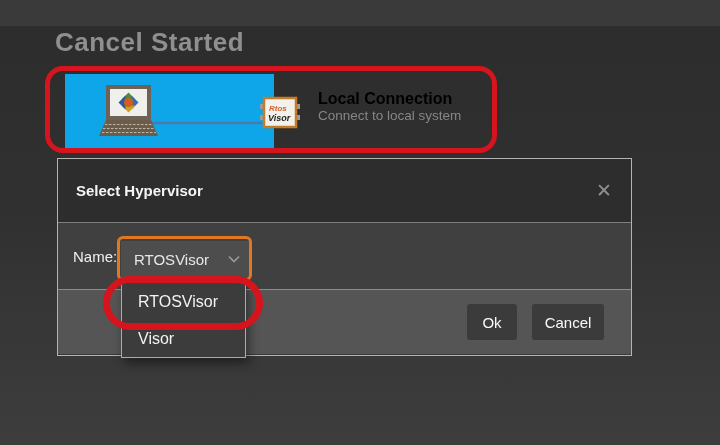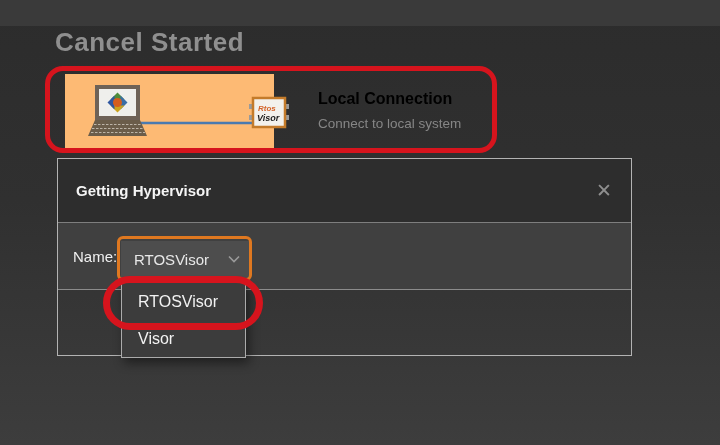--- a/index.html
+++ b/index.html
@@ -12,25 +12,25 @@
   .titlebar {
     position: absolute; left: 0; top: 0; width: 720px; height: 26px;
     background: #3a3a3a;
   }
   .page-heading {
     position: absolute; left: 55px; top: 27px;
     font-size: 26px; font-weight: bold; color: #8f8f8f; letter-spacing: 0.5px;
   }
   .conn-card {
     position: absolute; left: 65px; top: 74px; width: 209px; height: 76px;
-    background: #fdba74; cursor: pointer;
+    background: #0ea5e9; cursor: pointer; padding-left: 11px;
   }
   .conn-text { position: absolute; left: 318px; top: 90px; }
   .conn-title { font-size: 16px; font-weight: bold; color: #000000; }
-  .conn-sub { font-size: 13.5px; color: #868686; margin-top: 8px; }
+  .conn-sub { font-size: 13.5px; color: #868686; }
 
   
   .anno-rect-1 {
     position: absolute; left: 45px; top: 66px; width: 452px; height: 87px;
     border: 5px solid #d6141d; border-radius: 18px; pointer-events: none; z-index: 40;
   }
   .anno-orange {
     position: absolute; left: 117px; top: 236px; width: 135px; height: 45px;
     border: 3px solid #df7820; border-radius: 6px; pointer-events: none; z-index: 42;
   }
@@ -133,34 +133,38 @@
     </g>
   </svg>
 </div>
 <div class="conn-text">
   <div class="conn-title">Local Connection</div>
   <div class="conn-sub">Connect to local system</div>
 </div>
 
 <div class="dialog">
   <div class="dlg-header">
-    <span class="dlg-title">Getting Hypervisor</span>
+    <span class="dlg-title">Select Hypervisor</span>
     <span class="dlg-close">✕</span>
   </div>
   <div class="dlg-body">
     <span class="name-label">Name:</span>
     <div class="hv-select">
       <span class="hv-select-value">RTOSVisor</span>
       <span class="hv-chevron">
         <svg width="12" height="12" viewBox="0 0 12 12">
             <polyline points="1,3.5 6,8.5 11,3.5" fill="none" stroke="#9a9a9a" stroke-width="1.6"></polyline>
           </svg>
       </span>
     </div>
   </div>
+  <div class="dlg-footer">
+    <button class="btn btn-ok">Ok</button>
+    <button class="btn btn-cancel">Cancel</button>
+  </div>
 </div>
 
 <div class="popup">
   <div class="popup-item">RTOSVisor</div>
   <div class="popup-item">Visor</div>
 </div>
 
 <div class="anno-rect-1"></div>
 <div class="anno-orange"></div>
 <div class="anno-ellipse"></div>

